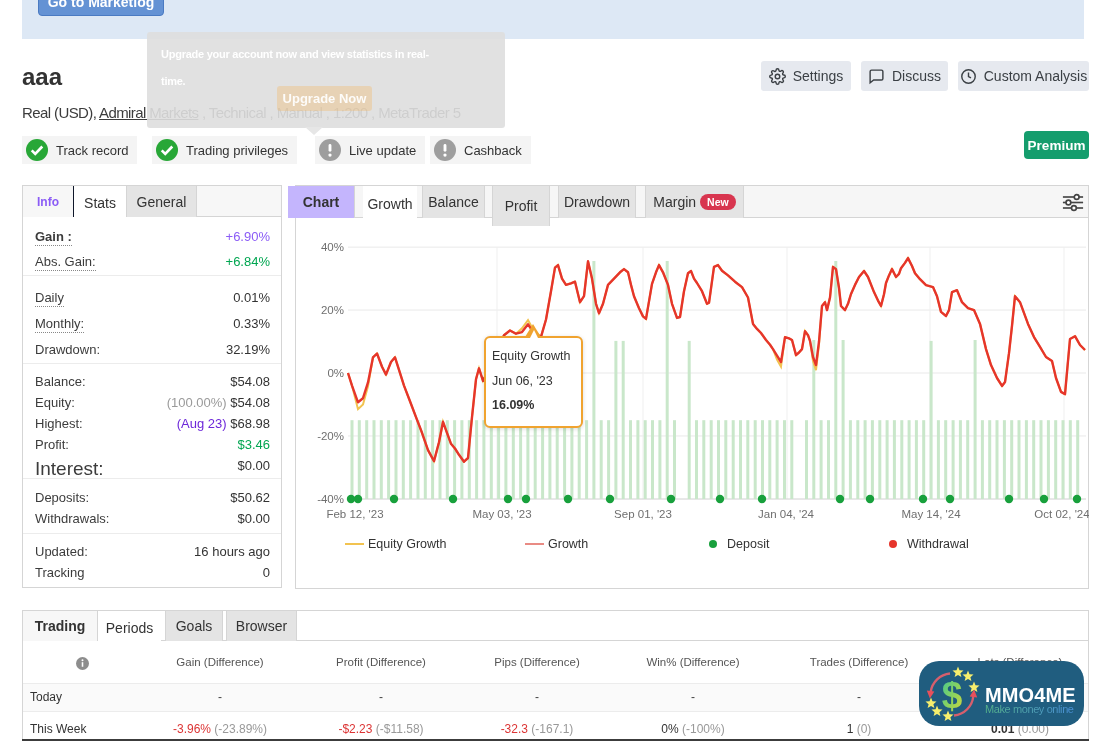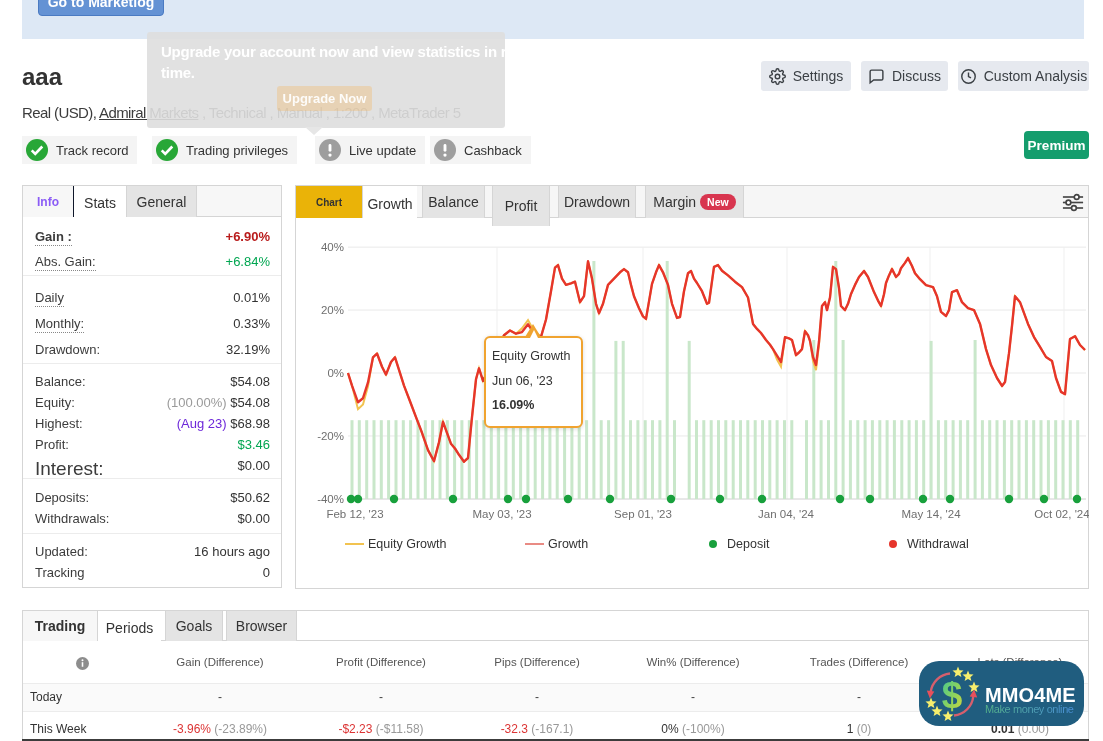--- a/index.html
+++ b/index.html
@@ -34,21 +34,21 @@
       <circle cx="10" cy="14.6" r="1.5" fill="#fff"></circle>
     </svg>Live update</div>
 <div class="chip" style="left:430px"><svg width="22" height="22" viewBox="0 0 20 20">
       <circle cx="10" cy="10" r="10" fill="#9e9e9e"></circle>
       <rect x="8.7" y="4.5" width="2.6" height="7" rx="1.3" fill="#fff"></rect>
       <circle cx="10" cy="14.6" r="1.5" fill="#fff"></circle>
     </svg>Cashback</div>
 
 <div class="abs" style="left:147px;top:32px;width:358px;height:96px;background:rgba(222,222,222,0.9);border-radius:3px"></div>
 <div class="abs" style="left:305px;top:127px;width:0;height:0;border-left:9px solid transparent;border-right:9px solid transparent;border-top:8px solid #e6e6e6"></div>
-<div class="abs" style="left:161px;top:41px;font-size:15px;letter-spacing:-0.25px;font-weight:bold;color:#fff;line-height:21px;white-space:nowrap">Upgrade your account now and view statistics in real-<br>time.</div>
+<div class="abs" style="left:161px;top:41px;font-size:11px;letter-spacing:-0.25px;font-weight:bold;color:#fff;line-height:27px;white-space:nowrap">Upgrade your account now and view statistics in real-<br>time.</div>
 <div class="abs" style="left:277px;top:86px;width:95px;height:25px;background:rgba(243,186,110,0.38);border-radius:3px;color:rgba(255,255,255,0.92);font-weight:bold;font-size:13px;display:flex;align-items:center;justify-content:center">Upgrade Now</div>
 
 <div class="topbtn" style="left:761px;width:90px"><svg width="17" height="17" viewBox="0 0 24 24" fill="none" stroke="#3b4045" stroke-width="2">
       <circle cx="12" cy="12" r="3.2"></circle>
       <path d="M19.4 15a1.7 1.7 0 0 0 .34 1.87l.06.06a2 2 0 1 1-2.83 2.83l-.06-.06a1.7 1.7 0 0 0-1.87-.34 1.7 1.7 0 0 0-1 1.51V21a2 2 0 1 1-4 0v-.09a1.7 1.7 0 0 0-1-1.51 1.7 1.7 0 0 0-1.87.34l-.06.06a2 2 0 1 1-2.83-2.83l.06-.06a1.7 1.7 0 0 0 .34-1.87 1.7 1.7 0 0 0-1.51-1H3a2 2 0 1 1 0-4h.09a1.7 1.7 0 0 0 1.51-1 1.7 1.7 0 0 0-.34-1.87l-.06-.06a2 2 0 1 1 2.83-2.83l.06.06a1.7 1.7 0 0 0 1.87.34h.01a1.7 1.7 0 0 0 1-1.51V3a2 2 0 1 1 4 0v.09a1.7 1.7 0 0 0 1 1.51 1.7 1.7 0 0 0 1.87-.34l.06-.06a2 2 0 1 1 2.83 2.83l-.06.06a1.7 1.7 0 0 0-.34 1.87v.01a1.7 1.7 0 0 0 1.51 1H21a2 2 0 1 1 0 4h-.09a1.7 1.7 0 0 0-1.51 1z"></path>
     </svg>Settings</div>
 <div class="topbtn" style="left:861px;width:87px"><svg width="17" height="17" viewBox="0 0 24 24" fill="none" stroke="#3b4045" stroke-width="2">
       <path d="M21 15a2 2 0 0 1-2 2H8l-5 4V5a2 2 0 0 1 2-2h14a2 2 0 0 1 2 2z"></path>
     </svg>Discuss</div>
 <div class="topbtn" style="left:958px;width:131px"><svg width="17" height="17" viewBox="0 0 24 24" fill="none" stroke="#3b4045" stroke-width="2">
@@ -56,21 +56,21 @@
       <path d="M12 6.5V12l3.5 2"></path>
     </svg>Custom Analysis</div>
 <div class="abs" style="left:1024px;top:131px;width:65px;height:28px;background:#159d6d;border-radius:4px;color:#fff;font-weight:bold;font-size:13.5px;display:flex;align-items:center;justify-content:center">Premium</div>
 
 <div class="abs" style="left:22px;top:185px;width:260px;height:403px;border:1px solid #d5d5d5;background:#fff"></div>
 <div class="abs" style="left:23px;top:186px;width:258px;height:31px;background:#f7f7f7;border-bottom:1px solid #d5d5d5"></div>
 <div class="abs" style="left:23px;top:186px;width:51px;height:31px;background:#f7f7f7;font-weight:bold;border-right:1px solid #0f172a;display:flex;align-items:center;justify-content:center;font-size:12px;color:#8b5cf6">Info</div>
 <div class="abs" style="left:74px;top:186px;width:52px;height:34px;background:#fff;display:flex;align-items:center;justify-content:center;font-size:14px;color:#333">Stats</div>
 <div class="abs" style="left:126px;top:186px;width:71px;height:31px;background:#e4e4e4;border-left:1px solid #d5d5d5;border-right:1px solid #d5d5d5;display:flex;align-items:center;justify-content:center;font-size:14px;color:#333">General</div>
 <div class="abs" style="left:35px;top:229px;font-size:13px;color:#3c3c3c;font-weight:bold;"><span class="dot">Gain :</span></div>
-<div class="abs" style="left:35px;width:235px;top:229px;font-size:13px;text-align:right"><span style="color:#b91c1c;font-weight:bold;">+6.90%</span></div>
+<div class="abs" style="left:35px;width:235px;top:229px;font-size:13px;text-align:right"><span style="color:#8b5cf6;font-weight:normal;">+6.90%</span></div>
 <div class="abs" style="left:35px;top:254px;font-size:13px;color:#3c3c3c;"><span class="dot">Abs. Gain:</span></div>
 <div class="abs" style="left:35px;width:235px;top:254px;font-size:13px;text-align:right"><span style="color:#00a651;">+6.84%</span></div>
 <div class="abs" style="left:35px;top:290px;font-size:13px;color:#3c3c3c;"><span class="dot">Daily</span></div>
 <div class="abs" style="left:35px;width:235px;top:290px;font-size:13px;text-align:right"><span style="color:#333;">0.01%</span></div>
 <div class="abs" style="left:35px;top:316px;font-size:13px;color:#3c3c3c;"><span class="dot">Monthly:</span></div>
 <div class="abs" style="left:35px;width:235px;top:316px;font-size:13px;text-align:right"><span style="color:#333;">0.33%</span></div>
 <div class="abs" style="left:35px;top:342px;font-size:13px;color:#3c3c3c;"><span>Drawdown:</span></div>
 <div class="abs" style="left:35px;width:235px;top:342px;font-size:13px;text-align:right"><span style="color:#333;">32.19%</span></div>
 <div class="abs" style="left:35px;top:374px;font-size:13px;color:#3c3c3c;"><span>Balance:</span></div>
 <div class="abs" style="left:35px;width:235px;top:374px;font-size:13px;text-align:right"><span style="color:#333;">$54.08</span></div>
@@ -90,21 +90,21 @@
 <div class="abs" style="left:35px;width:235px;top:544px;font-size:13px;text-align:right"><span style="color:#333;">16 hours ago</span></div>
 <div class="abs" style="left:35px;top:565px;font-size:13px;color:#3c3c3c;"><span>Tracking</span></div>
 <div class="abs" style="left:35px;width:235px;top:565px;font-size:13px;text-align:right"><span style="color:#333;">0</span></div>
 <div class="abs" style="left:23px;width:258px;top:275px;border-top:1px solid #ececec"></div>
 <div class="abs" style="left:23px;width:258px;top:363px;border-top:1px solid #ececec"></div>
 <div class="abs" style="left:23px;width:258px;top:478px;border-top:1px solid #ececec"></div>
 <div class="abs" style="left:23px;width:258px;top:533px;border-top:1px solid #ececec"></div>
 
 <div class="abs" style="left:295px;top:185px;width:794px;height:404px;border:1px solid #d5d5d5;background:#fff"></div>
 <div class="abs" style="left:296px;top:186px;width:792px;height:32px;background:#f6f6f6;border-bottom:1px solid #d5d5d5"></div>
-<div class="abs" style="left:296px;top:186px;width:67px;height:32px;background:#eab308;font-weight:bold;border-right:1px solid #d5d5d5;display:flex;align-items:center;justify-content:center;font-size:10px;color:#333">Chart</div>
+<div class="abs" style="left:288px;top:186px;width:67px;height:32px;background:#c4b5fd;font-weight:bold;border-right:1px solid #d5d5d5;display:flex;align-items:center;justify-content:center;font-size:14px;color:#333">Chart</div>
 <div class="abs" style="left:363px;top:186px;width:54px;height:35px;background:#fff;display:flex;align-items:center;justify-content:center;font-size:14px;color:#333">Growth</div>
 <div class="abs" style="left:422px;top:186px;width:63px;height:32px;background:#e4e4e4;border-left:1px solid #d5d5d5;border-right:1px solid #d5d5d5;display:flex;align-items:center;justify-content:center;font-size:14px;color:#333">Balance</div>
 <div class="abs" style="left:492px;top:186px;width:58px;height:40px;background:#e4e4e4;border-left:1px solid #d5d5d5;border-right:1px solid #d5d5d5;display:flex;align-items:center;justify-content:center;font-size:14px;color:#333">Profit</div>
 <div class="abs" style="left:558px;top:186px;width:78px;height:32px;background:#e4e4e4;border-left:1px solid #d5d5d5;border-right:1px solid #d5d5d5;display:flex;align-items:center;justify-content:center;font-size:14px;color:#333">Drawdown</div>
 <div class="abs" style="left:645px;top:186px;width:99px;height:32px;background:#e4e4e4;border-left:1px solid #d5d5d5;border-right:1px solid #d5d5d5;display:flex;align-items:center;justify-content:center;font-size:14px;color:#333">Margin&nbsp; <span style="background:#d8354f;color:#fff;font-size:10.5px;font-weight:bold;border-radius:8px;padding:2px 7px">New</span></div>
 <div class="abs" style="left:1062px;top:193px"><svg width="22" height="19" viewBox="0 0 24 20" fill="none" stroke="#444" stroke-width="1.8">
       <line x1="1" y1="4" x2="23" y2="4"></line>
       <line x1="1" y1="10" x2="23" y2="10"></line>
       <line x1="1" y1="16" x2="23" y2="16"></line>
       <circle cx="16" cy="4" r="2.6" fill="#fff"></circle>

